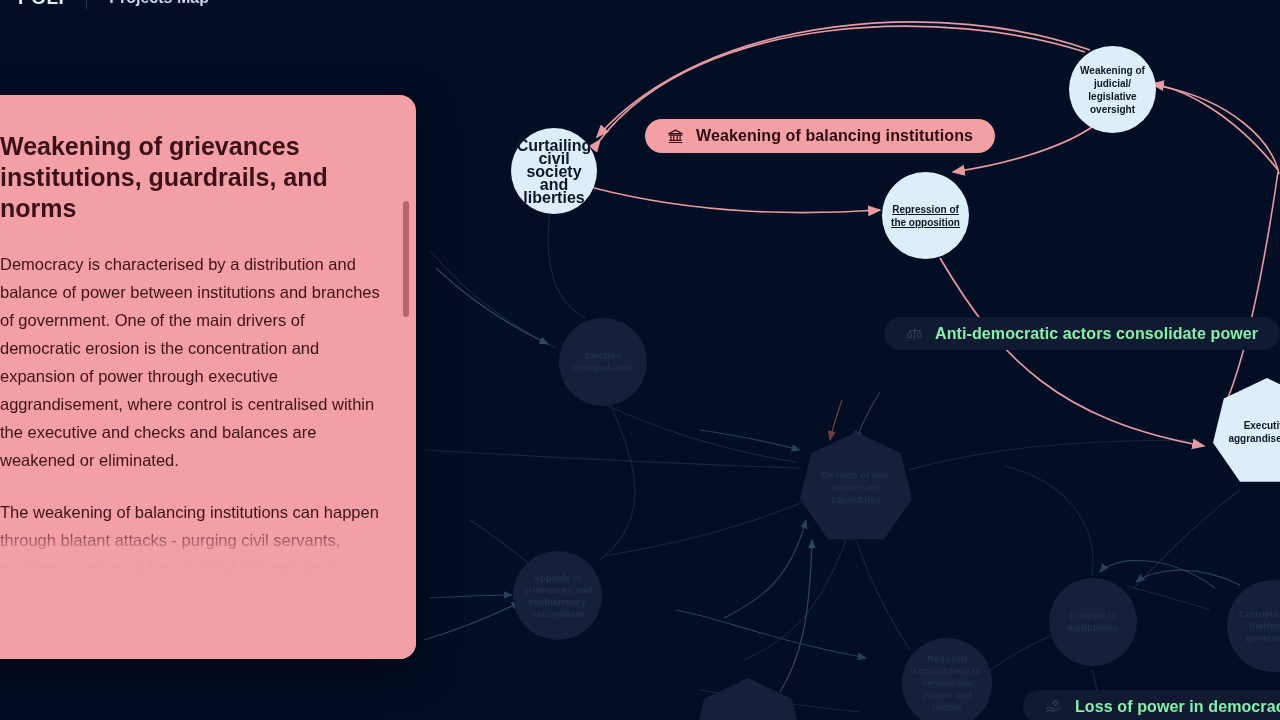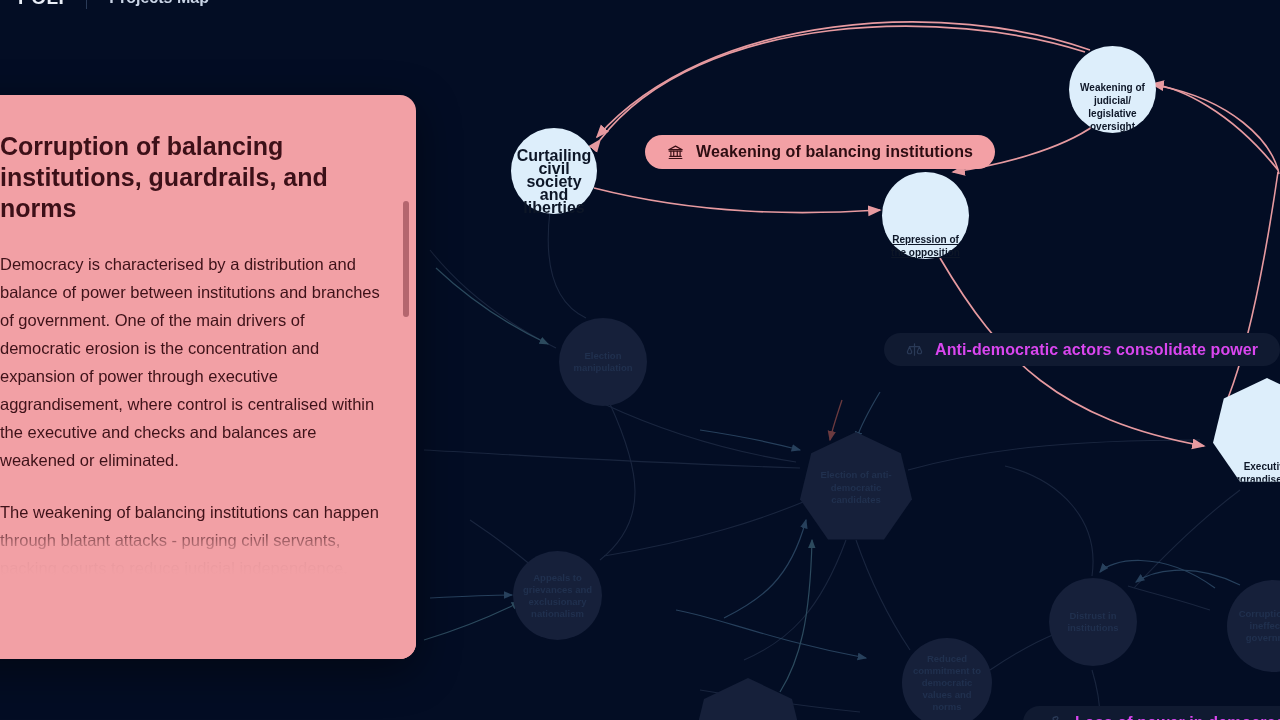--- a/index.html
+++ b/index.html
@@ -33,33 +33,32 @@
     text-align:center;box-sizing:border-box;z-index:20;
   }
   .node span{display:block;padding:0 6px;}
   .node.circle{border-radius:50%;}
   .node.hept{
     clip-path:polygon(50% 0%,90% 19%,100% 60%,75% 96%,25% 96%,0% 60%,10% 19%);
   }
   .node.active{
     background:#ddeefb;color:#0d1627;
     font-weight:700;
-    align-items:flex-end;
   }
   .node.dim{
     background:#16203a;color:#20304e;font-weight:700;
   }
   
   .pill{
     position:absolute;display:flex;align-items:center;gap:12px;
     border-radius:999px;box-sizing:border-box;
-    padding:0 22px;white-space:nowrap;z-index:30;margin-top:16px;
+    padding:0 22px;white-space:nowrap;z-index:30;
   }
   .pill.active{background:#f3a0a5;color:#2d0d12;}
-  .pill.dim{background:#101a31;color:#d946ef;}
+  .pill.dim{background:#101a31;color:#86efac;}
   .pill .pill-label{font-size:16px;font-weight:700;letter-spacing:.1px;}
   .pill .pill-icon{display:flex;align-items:center;}
   
   #panel{
     position:absolute;left:-152px;top:95px;width:568px;height:564px;
     background:#f2a0a5;border-radius:16px;
     z-index:50;overflow:hidden;box-sizing:border-box;
     box-shadow:0 12px 44px rgba(0,0,0,.45);
   }
   #panel-inner{
@@ -250,21 +249,21 @@
         <path d="M2 18l4-2 5 1.5 6-2.5 4-2"></path>
       </svg>
     </span>
     <span class="pill-label">Loss of power in democracy</span>
   </div>
 
 </div>
 
 <div id="panel">
   <div id="panel-inner">
-    <h1 id="panel-title">Corruption of balancing institutions, guardrails, and norms</h1>
+    <h1 id="panel-title">Weakening of grievances institutions, guardrails, and norms</h1>
     <div id="panel-body">
       <p>Democracy is characterised by a distribution and balance of power between institutions and branches of government. One of the main drivers of democratic erosion is the concentration and expansion of power through executive aggrandisement, where control is centralised within the executive and checks and balances are weakened or eliminated.</p>
       <p>The weakening of balancing institutions can happen through blatant attacks - purging civil servants, packing courts to reduce judicial independence, refusal to comply with judicial orders and legislative procedures, or defunding or undermining the</p>
     </div>
   </div>
   <div id="fade"></div>
   <div id="panel-foot">
     
   </div>
   <div id="panel-scroll"></div>

